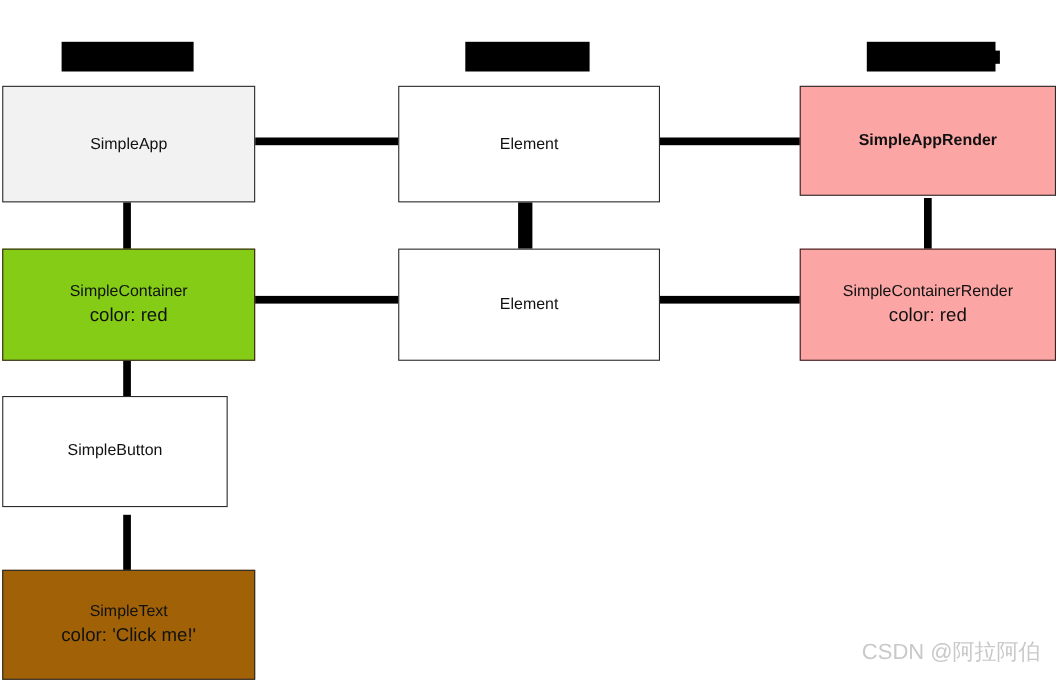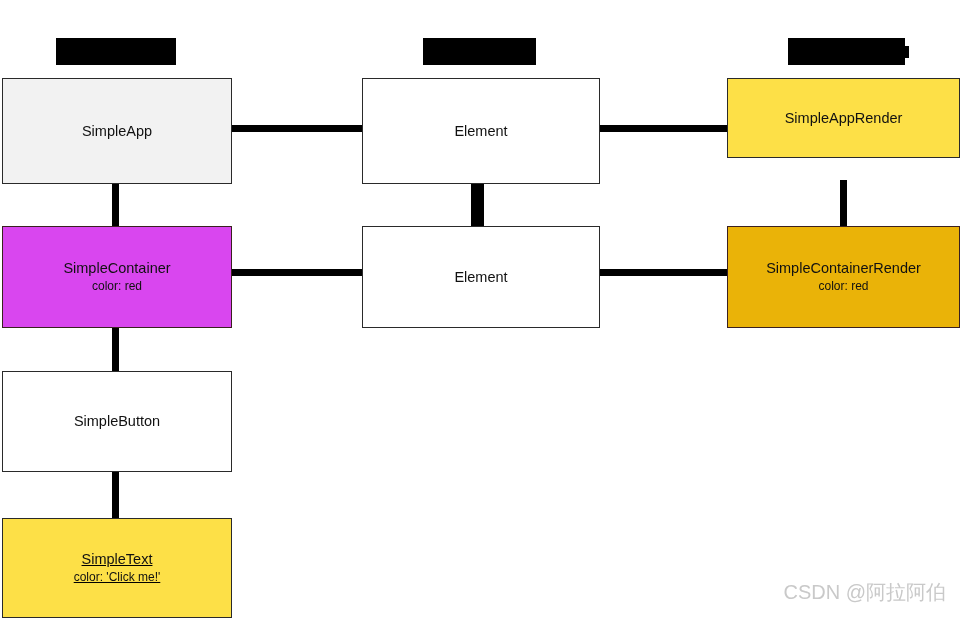--- a/index.html
+++ b/index.html
@@ -73,21 +73,21 @@
     pointer-events: none;
     z-index: -1;
   }
 
   .node .title {
     font-size: 14.5px;
     color: #111111;
     white-space: nowrap;
   }
   .node .subtitle {
-    font-size: 12px;
+    font-size: 17px;
     color: #111111;
     margin-top: 3px;
     white-space: nowrap;
   }
 
   .node.fill-gray  { background: #f2f2f2; }
   .node.fill-pink  { background: #efa0a0; border-color: #3a2020; }
   .node.fill-white { background: #ffffff; }
 
   
@@ -130,36 +130,36 @@
     <div class="conn-v" style="left: 111.5px; top: 324px; width: 7px; height: 51px;"></div>
     <div class="conn-v" style="left: 111.5px; top: 468px; width: 7px; height: 54px;"></div>
     <div class="conn-v thick" style="left: 470.5px; top: 180px; width: 13px; height: 50px;"></div>
     <div class="conn-v" style="left: 839.5px; top: 180px; width: 7px; height: 50px;"></div>
     <div class="node edge-right fill-gray" style="left: 2px; top: 78px; width: 230px; height: 106px; background: rgb(242, 242, 242);">
       <div class="title">SimpleApp</div>
     </div>
     <div class="node edge-right fill-white" style="left: 362px; top: 78px; width: 238px; height: 106px; background: rgb(255, 255, 255);">
       <div class="title">Element</div>
     </div>
-    <div class="node edge-right fill-gray" style="left: 727px; top: 78px; width: 233px; height: 80px; background: #fde047;">
+    <div class="node edge-right fill-gray" style="left: 727px; top: 78px; width: 233px; height: 100px; background: #fca5a5; font-weight: bold;">
       <div class="title">SimpleAppRender</div>
     </div>
-    <div class="node edge-right fill-pink" style="left: 2px; top: 226px; width: 230px; height: 102px; background: #d946ef;">
+    <div class="node edge-right fill-pink" style="left: 2px; top: 226px; width: 230px; height: 102px; background: #84cc16;">
       <div class="title">SimpleContainer</div>
       <div class="subtitle">color: red</div>
     </div>
     <div class="node edge-right fill-white" style="left: 362px; top: 226px; width: 238px; height: 102px; background: rgb(255, 255, 255);">
       <div class="title">Element</div>
     </div>
-    <div class="node edge-right fill-pink" style="left: 727px; top: 226px; width: 233px; height: 102px; background: #eab308;">
+    <div class="node edge-right fill-pink" style="left: 727px; top: 226px; width: 233px; height: 102px; background: #fca5a5;">
       <div class="title">SimpleContainerRender</div>
       <div class="subtitle">color: red</div>
     </div>
-    <div class="node edge-right fill-white" style="left: 2px; top: 371px; width: 230px; height: 101px; background: rgb(255, 255, 255);">
+    <div class="node edge-right fill-white" style="left: 2px; top: 360px; width: 205px; height: 101px; background: rgb(255, 255, 255);">
       <div class="title">SimpleButton</div>
     </div>
-    <div class="node edge-right fill-white" style="left: 2px; top: 518px; width: 230px; height: 100px; background: #fde047; text-decoration: underline;">
+    <div class="node edge-right fill-white" style="left: 2px; top: 518px; width: 230px; height: 100px; background: #a16207;">
       <div class="title">SimpleText</div>
       <div class="subtitle">color: 'Click me!'</div>
     </div>
   </div>
 
 <div id="watermark">CSDN @阿拉阿伯</div>
 
 </body></html>

